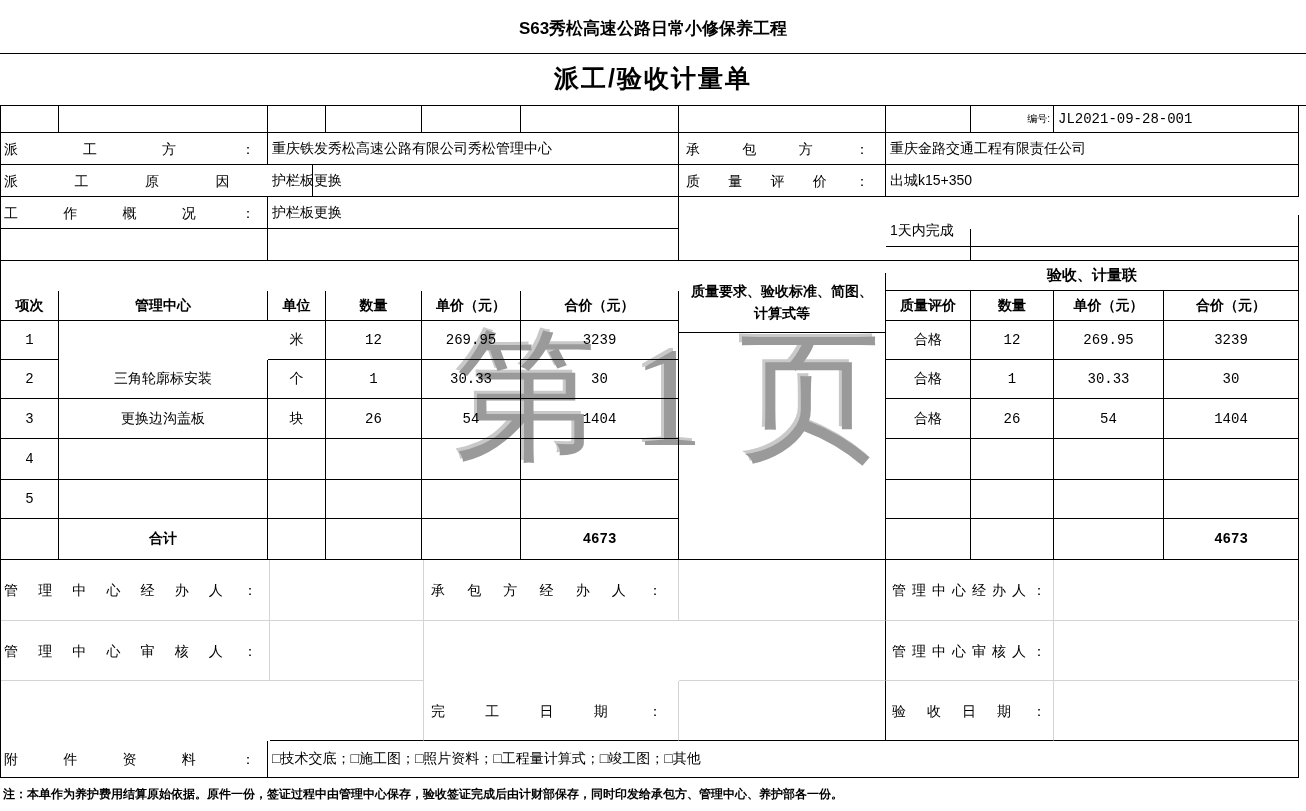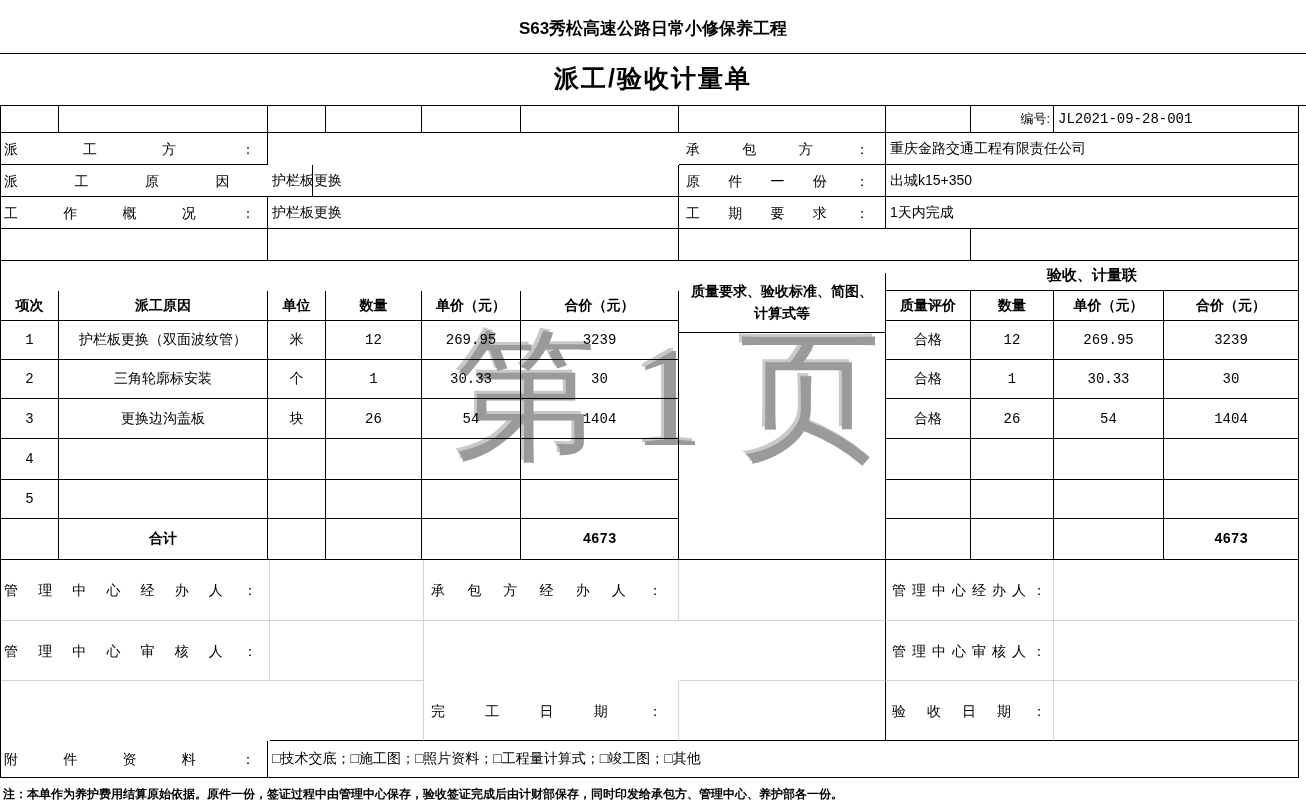--- a/index.html
+++ b/index.html
@@ -44,60 +44,59 @@
   <div class="tbl">
 
     <div class="cell br bb" style="left:0;top:0;width:58px;height:28px"></div>
     <div class="cell br bb" style="left:58px;top:0;width:209px;height:28px"></div>
     <div class="cell br bb" style="left:267px;top:0;width:58px;height:28px"></div>
     <div class="cell br bb" style="left:325px;top:0;width:96px;height:28px"></div>
     <div class="cell br bb" style="left:421px;top:0;width:99px;height:28px"></div>
     <div class="cell br bb" style="left:520px;top:0;width:158px;height:28px"></div>
     <div class="cell br bb" style="left:678px;top:0;width:207px;height:28px"></div>
     <div class="cell br bb" style="left:885px;top:0;width:85px;height:28px"></div>
-    <div class="cell br bb re" style="left:970px;top:0;width:83px;height:28px;font-size:13px">编号:</div>
+    <div class="cell br bb re" style="left:970px;top:0;width:83px;height:28px;font-size:10px">编号:</div>
     <div class="cell br bb vl num" style="left:1053px;top:0;width:245px;height:28px">JL2021-09-28-001</div>
 
     <div class="cell jcell br bb" style="left:0;top:28px;width:267px;height:32px;line-height:32px">派工方：</div>
+    <div class="cell br bb vl" style="left:267px;top:28px;width:411px;height:32px">重庆铁发秀松高速公路有限公司秀松管理中心</div>
     <div class="cell jcell jc2 br bb" style="left:678px;top:28px;width:207px;height:32px;line-height:32px">承包方：</div>
     <div class="cell br bb vl" style="left:885px;top:28px;width:413px;height:32px">重庆金路交通工程有限责任公司</div>
 
     <div class="cell jcell br bb" style="left:0;top:60px;width:312px;height:32px;line-height:32px">派工原因：</div>
     <div class="cell br bb vl" style="left:267px;top:60px;width:411px;height:32px">护栏板更换</div>
-    <div class="cell jcell jc2 br bb" style="left:678px;top:60px;width:207px;height:32px;line-height:32px">原件一份：</div>
+    <div class="cell jcell jc2 br bb" style="left:678px;top:60px;width:207px;height:32px;line-height:32px">质量评价：</div>
     <div class="cell br bb vl" style="left:885px;top:60px;width:413px;height:32px">出城k15+350</div>
 
     <div class="cell jcell br bb" style="left:0;top:92px;width:267px;height:32px;line-height:32px">工作概况：</div>
     <div class="cell br bb vl" style="left:267px;top:92px;width:411px;height:32px">护栏板更换</div>
-    <div class="cell jcell jc2 br bb" style="left:678px;top:92px;width:207px;height:32px;line-height:32px">工期要求：</div>
-    <div class="cell br bb vl" style="left:885px;top:92px;width:413px;height:32px">1天内完成</div>
+    <div class="cell br bb vl" style="left:885px;top:110px;width:413px;height:32px">1天内完成</div>
 
     <div class="cell br bb" style="left:0;top:124px;width:267px;height:32px"></div>
     <div class="cell br bb" style="left:267px;top:124px;width:411px;height:32px"></div>
     <div class="cell br bb" style="left:678px;top:124px;width:292px;height:32px"></div>
     <div class="cell br bb" style="left:970px;top:124px;width:328px;height:32px"></div>
 
     <div class="cell c br bb bold wrap" style="left:678px;top:168px;width:207px;height:60px;font-size:14px">质量要求、验收标准、简图、计算式等</div>
     <div class="cell c br bb bold" style="left:885px;top:156px;width:413px;height:30px;font-size:15px">验收、计量联</div>
 
     <div class="cell c br bb bold" style="left:0;top:186px;width:58px;height:30px">项次</div>
-    <div class="cell c br bb bold" style="left:58px;top:186px;width:209px;height:30px">派工原因</div>
+    <div class="cell c br bb bold" style="left:58px;top:186px;width:209px;height:30px">管理中心</div>
     <div class="cell c br bb bold" style="left:267px;top:186px;width:58px;height:30px">单位</div>
     <div class="cell c br bb bold" style="left:325px;top:186px;width:96px;height:30px">数量</div>
     <div class="cell c br bb bold" style="left:421px;top:186px;width:99px;height:30px">单价（元）</div>
     <div class="cell c br bb bold" style="left:520px;top:186px;width:158px;height:30px">合价（元）</div>
     <div class="cell c br bb bold" style="left:885px;top:186px;width:85px;height:30px">质量评价</div>
     <div class="cell c br bb bold" style="left:970px;top:186px;width:83px;height:30px">数量</div>
     <div class="cell c br bb bold" style="left:1053px;top:186px;width:110px;height:30px">单价（元）</div>
     <div class="cell c br bb bold" style="left:1163px;top:186px;width:135px;height:30px">合价（元）</div>
 
     <div class="cell br bb" style="left:678px;top:216px;width:207px;height:239px"></div>
 
     <div class="cell c br bb num" style="left:0;top:216px;width:58px;height:39px">1</div>
-    <div class="cell c br bb" style="left:58px;top:216px;width:209px;height:39px">护栏板更换（双面波纹管）</div>
     <div class="cell c br bb" style="left:267px;top:216px;width:58px;height:39px">米</div>
     <div class="cell c br bb num" style="left:325px;top:216px;width:96px;height:39px">12</div>
     <div class="cell c br bb num" style="left:421px;top:216px;width:99px;height:39px">269.95</div>
     <div class="cell c br bb num" style="left:520px;top:216px;width:158px;height:39px">3239</div>
     <div class="cell c br bb" style="left:885px;top:216px;width:85px;height:39px">合格</div>
     <div class="cell c br bb num" style="left:970px;top:216px;width:83px;height:39px">12</div>
     <div class="cell c br bb num" style="left:1053px;top:216px;width:110px;height:39px">269.95</div>
     <div class="cell c br bb num" style="left:1163px;top:216px;width:135px;height:39px">3239</div>
 
     <div class="cell c br bb num" style="left:0;top:255px;width:58px;height:39px">2</div>

